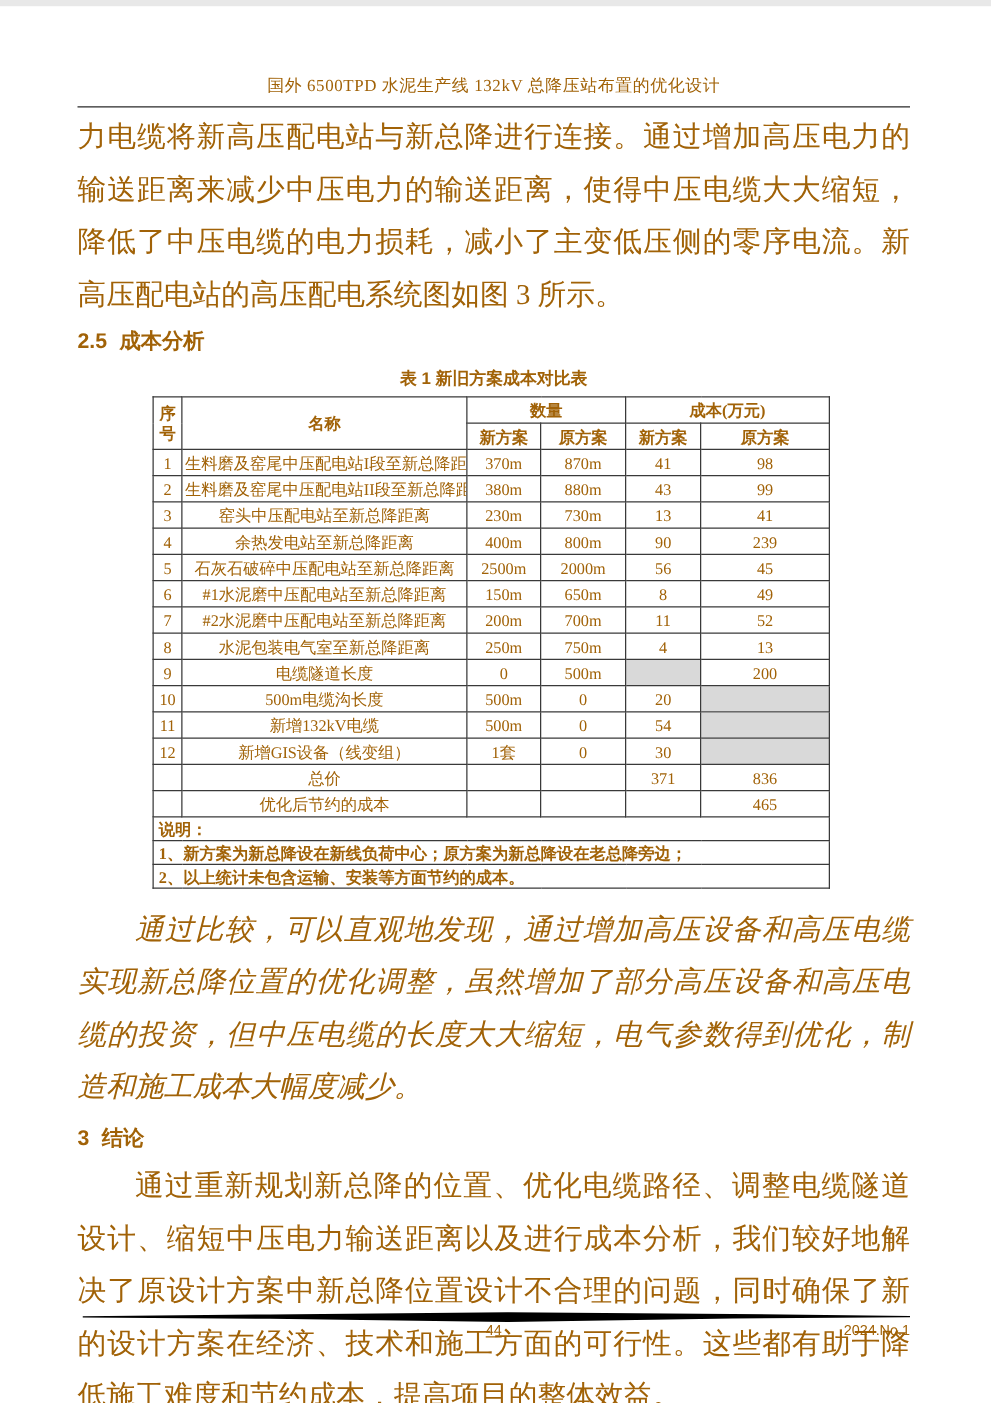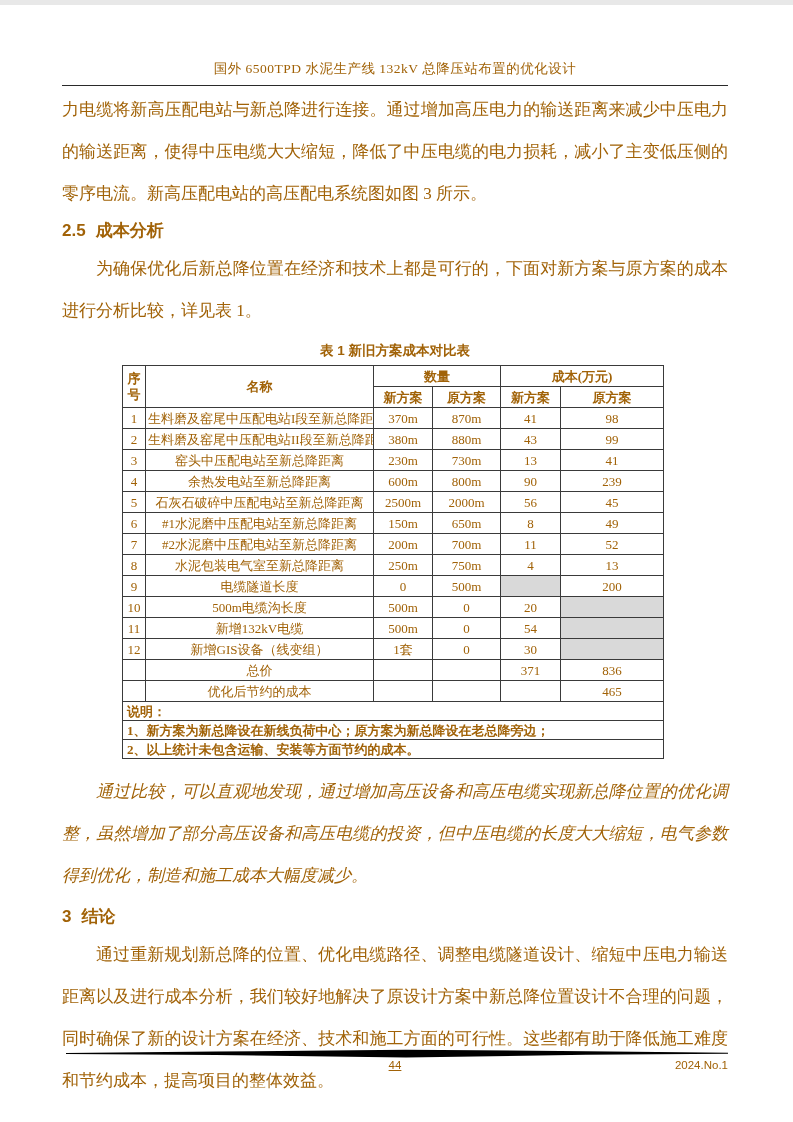--- a/index.html
+++ b/index.html
@@ -19,21 +19,21 @@
   }
   .running-title {
     text-align:center;
     font-size:13.5px;
     letter-spacing:0.5px;
     padding-bottom:7px;
     border-bottom:1.6px solid #2a2a2a;
     font-family:"Liberation Serif","DejaVu Serif",serif;
   }
   .para {
-    font-size:17px;
+    font-size:23px;
     line-height:42px;
     text-align:justify;
     margin:0;
   }
   .para.cont { margin-top:3px; }
   .para.indent { text-indent:2em; }
   .sec-heading {
     font-family:"Liberation Sans","DejaVu Sans",sans-serif;
     font-weight:bold;
     font-size:17px;
@@ -94,21 +94,20 @@
   <div class="content">
 
     <div class="running-title">国外 6500TPD 水泥生产线 132kV 总降压站布置的优化设计</div>
 
     <p class="para cont">力电缆将新高压配电站与新总降进行连接。通过增加高压电力的输送距离来减少中压电力的输送距离，使得中压电缆大大缩短，降低了中压电缆的电力损耗，减小了主变低压侧的零序电流。新高压配电站的高压配电系统图如图 3 所示。</p>
 
     <div class="sec-heading">
       <span class="sec-num">2.5</span><span>成本分析</span>
     </div>
 
-    <p class="para indent">为确保优化后新总降位置在经济和技术上都是可行的，下面对新方案与原方案的成本进行分析比较，详见表 1。</p>
 
     <div class="table-caption">表 1 新旧方案成本对比表</div>
 
     <table class="cost-table">
       <colgroup>
         <col style="width:23px">
           <col style="width:228px">
         <col style="width:59px">
           <col style="width:68px">
         <col style="width:60px">
@@ -149,21 +148,21 @@
             <td>3</td>
             <td>窑头中压配电站至新总降距离</td>
             <td>230m</td>
             <td>730m</td>
             <td>13</td>
             <td>41</td>
           </tr>
           <tr>
             <td>4</td>
             <td>余热发电站至新总降距离</td>
-            <td>600m</td>
+            <td>400m</td>
             <td>800m</td>
             <td>90</td>
             <td>239</td>
           </tr>
           <tr>
             <td>5</td>
             <td>石灰石破碎中压配电站至新总降距离</td>
             <td>2500m</td>
             <td>2000m</td>
             <td>56</td>

